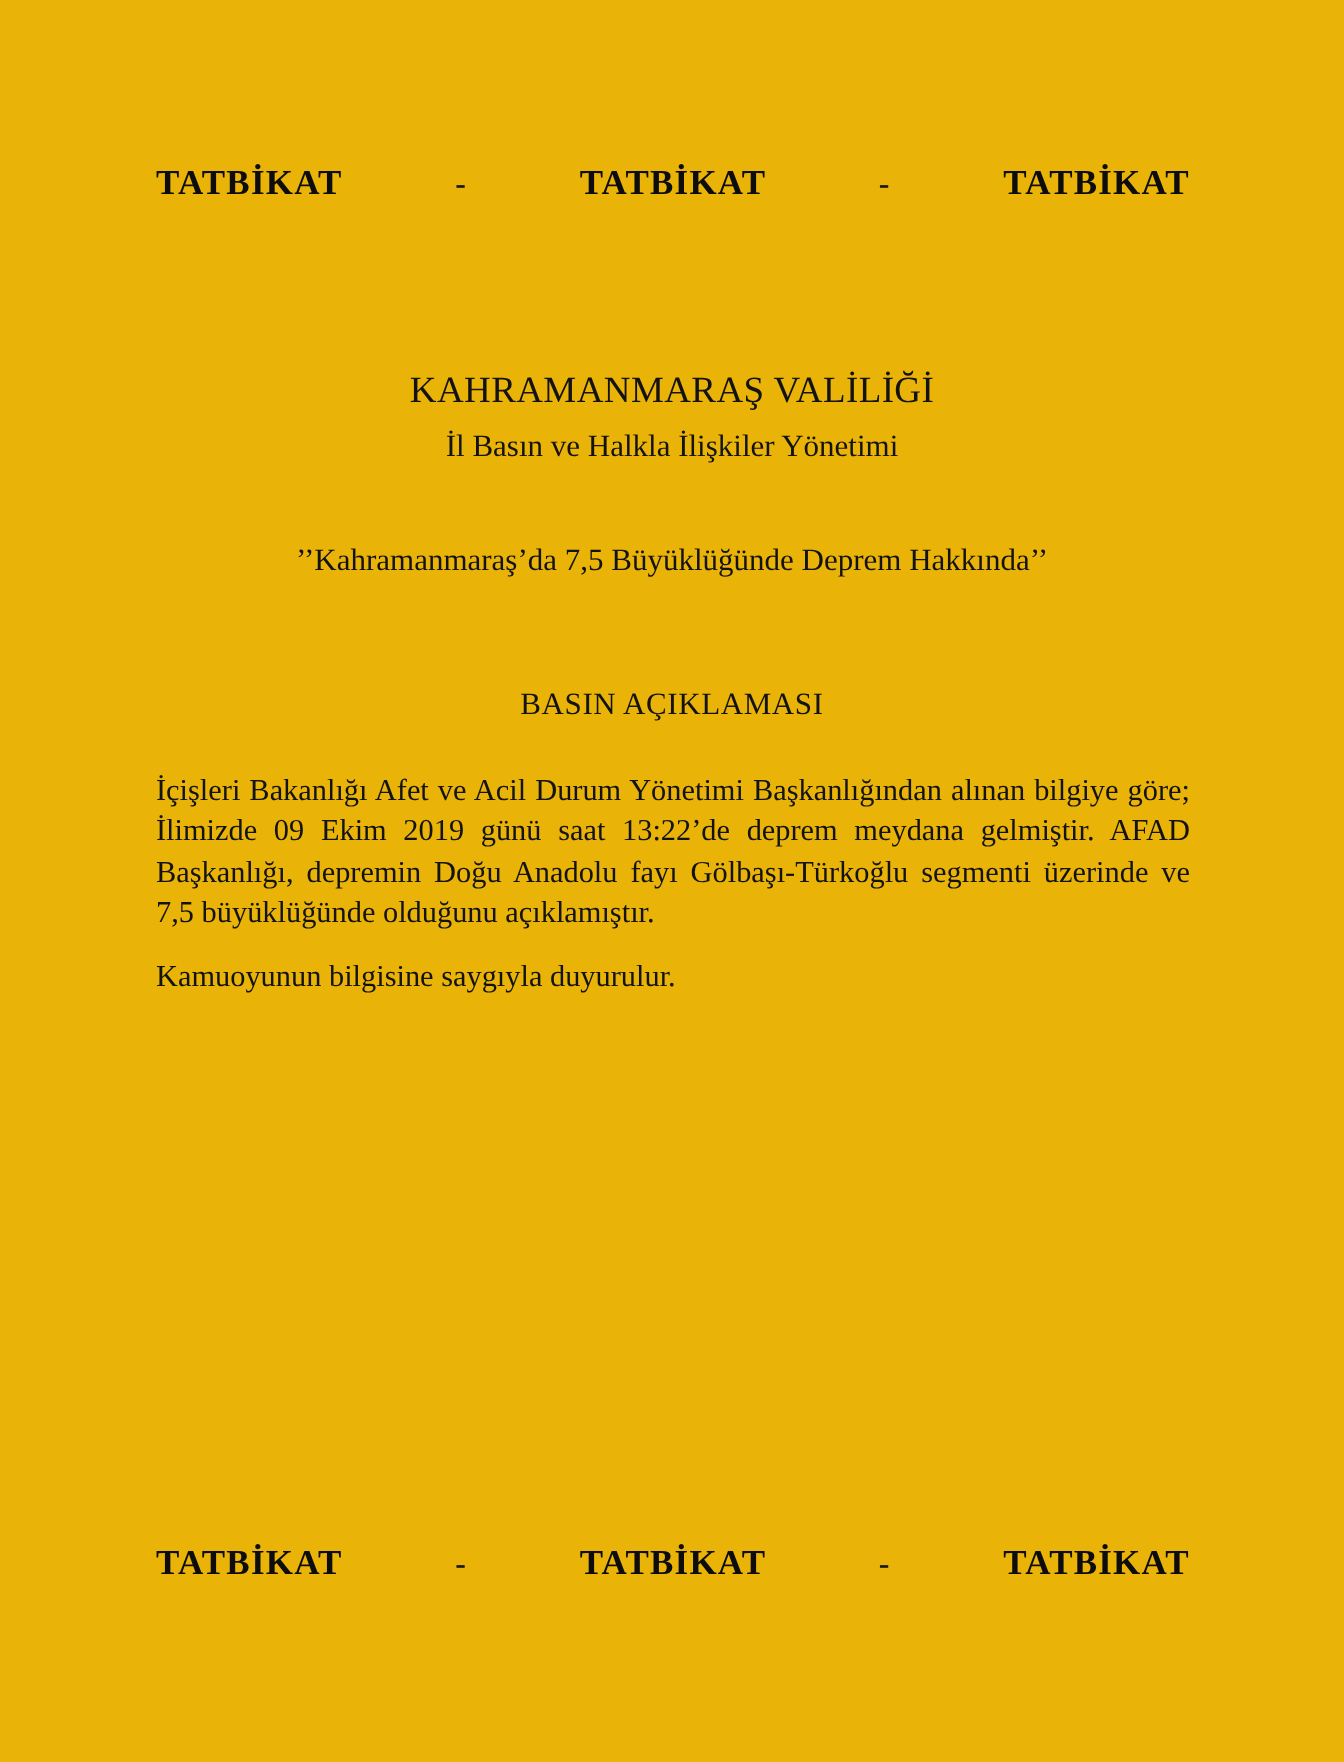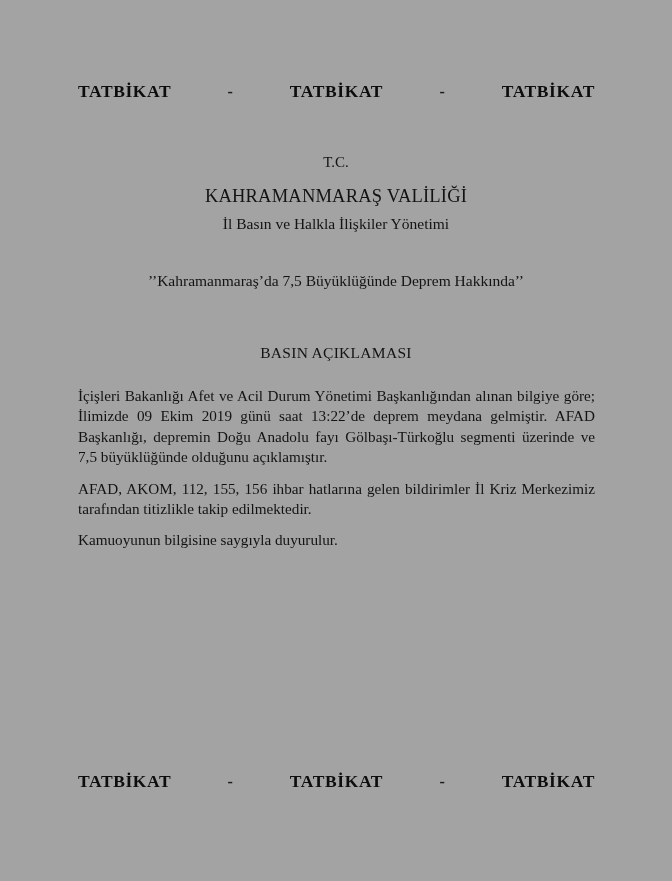--- a/index.html
+++ b/index.html
@@ -4,21 +4,21 @@
 <style>
   html, body {
     margin: 0;
     padding: 0;
     background: #ffffff;
   }
   .page {
     position: relative;
     width: 672px;
     height: 881px;
-    background: #a3a3a3;
+    background: #eab308;
     overflow: hidden;
     font-family: "Liberation Serif", "DejaVu Serif", serif;
     color: #131313;
   }
 
   
   .banner {
     position: absolute;
     left: 78px;
     width: 517px;
@@ -78,29 +78,27 @@
 <div class="page">
 
   <div class="banner banner-top">
     <span>TATBİKAT</span>
     <span class="sep">-</span>
     <span>TATBİKAT</span>
     <span class="sep">-</span>
     <span>TATBİKAT</span>
   </div>
 
-  <div class="heading h-tc">T.C.</div>
   <div class="heading h-province">KAHRAMANMARAŞ VALİLİĞİ</div>
   <div class="heading h-dept">İl Basın ve Halkla İlişkiler Yönetimi</div>
   <div class="heading h-subject">’’Kahramanmaraş’da 7,5 Büyüklüğünde Deprem Hakkında’’</div>
   <div class="heading h-presstype">BASIN AÇIKLAMASI</div>
 
   <div class="body-block">
     <p class="para">İçişleri Bakanlığı Afet ve Acil Durum Yönetimi Başkanlığından alınan bilgiye göre;  İlimizde 09 Ekim 2019 günü saat 13:22’de deprem meydana gelmiştir. AFAD Başkanlığı, depremin Doğu Anadolu fayı Gölbaşı-Türkoğlu segmenti üzerinde ve 7,5 büyüklüğünde olduğunu açıklamıştır.</p>
-    <p class="para">AFAD, AKOM, 112, 155, 156 ihbar hatlarına gelen bildirimler İl Kriz Merkezimiz tarafından titizlikle takip edilmektedir.</p>
     <p class="para">Kamuoyunun bilgisine saygıyla duyurulur.</p>
   </div>
 
   <div class="banner banner-bottom">
     <span>TATBİKAT</span>
     <span class="sep">-</span>
     <span>TATBİKAT</span>
     <span class="sep">-</span>
     <span>TATBİKAT</span>
   </div>

